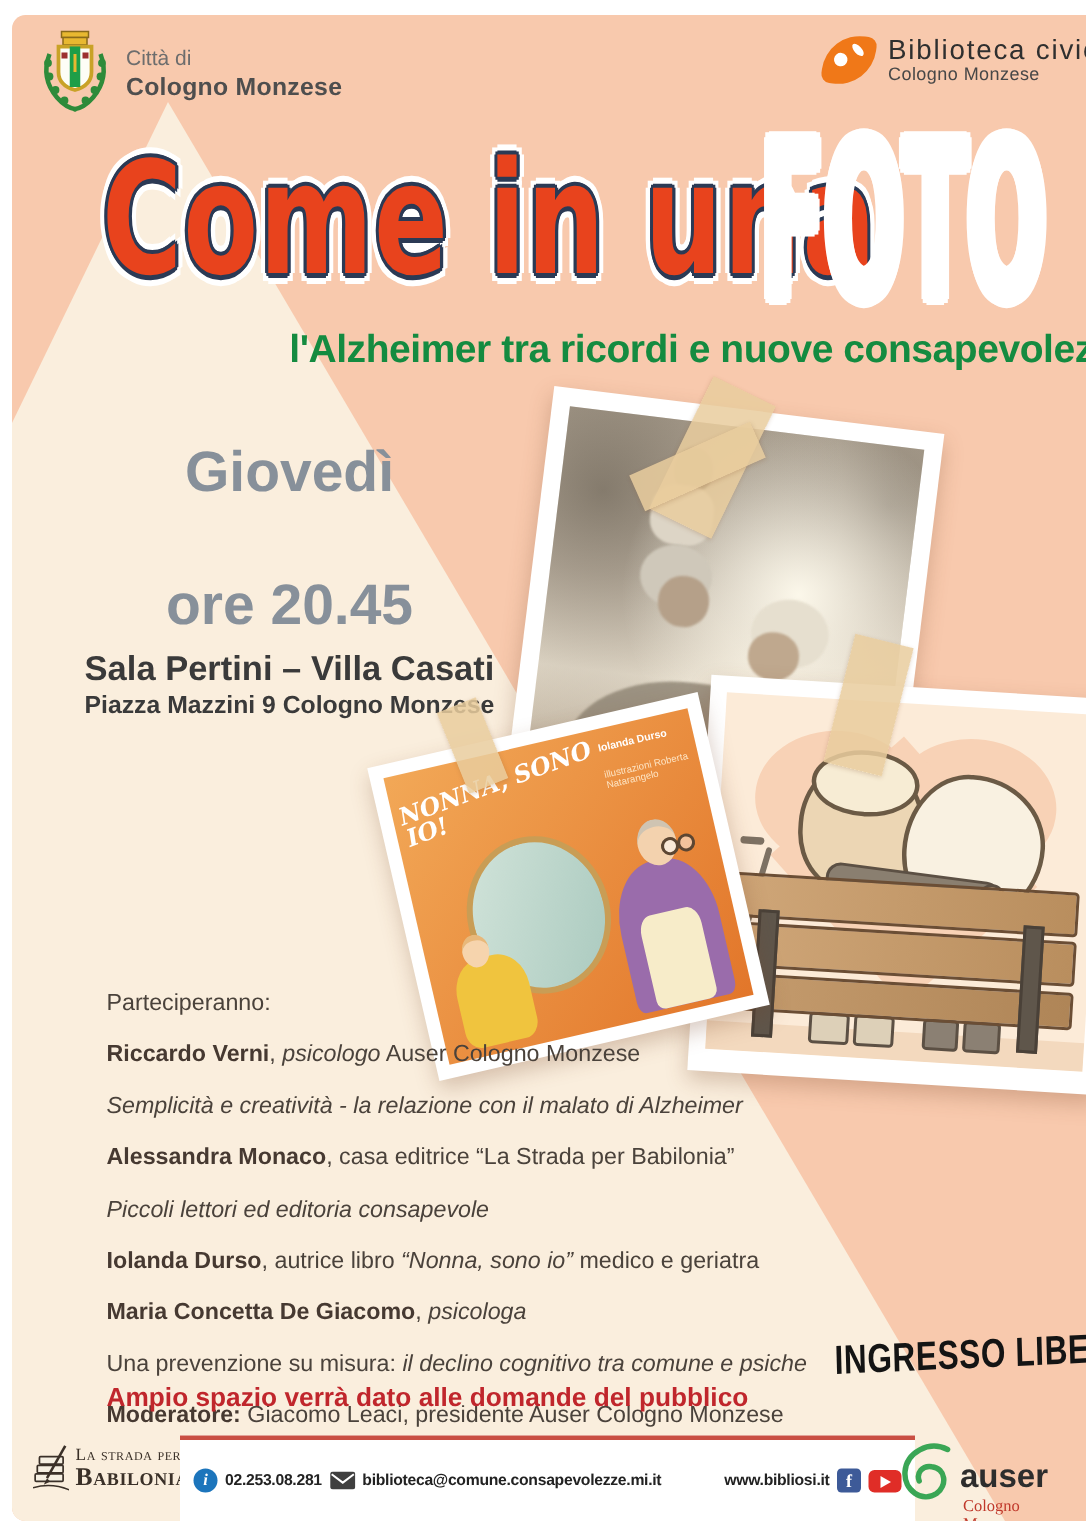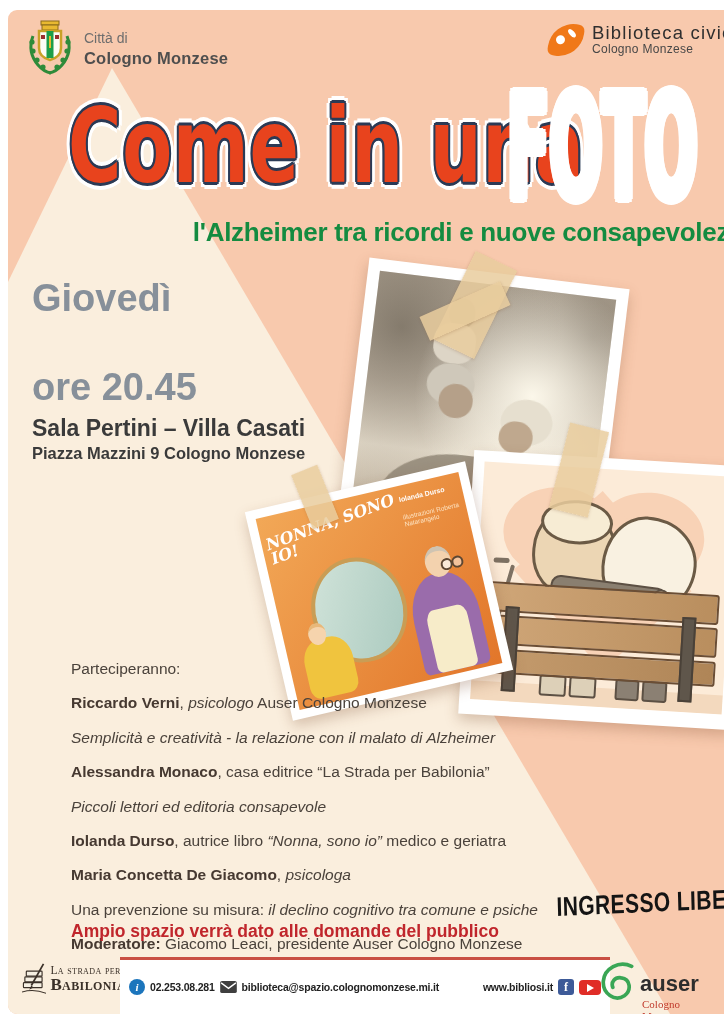--- a/index.html
+++ b/index.html
@@ -41,21 +41,21 @@
     transform:scaleX(.42);transform-origin:0 0;
     background:linear-gradient(180deg,#9fb0ae 0%,#eef3f0 42%,#54696b 100%);
     -webkit-background-clip:text;background-clip:text;color:transparent;
     text-shadow:
       8px 0 #fff,-8px 0 #fff,0 4px #fff,0 -4px #fff,
       6px 3px #fff,-6px 3px #fff,6px -3px #fff,-6px -3px #fff;}
   .subtitle{position:absolute;left:0;right:0;top:207px;text-align:right;z-index:4;
     font-size:26px;font-weight:bold;color:#148b40;letter-spacing:-.3px;}
 
   
-  .event{position:absolute;left:24px;top:266px;width:322px;text-align:left;z-index:4;
+  .event{position:absolute;left:24px;top:283px;width:322px;text-align:center;z-index:4;
     font-weight:bold;color:#87909a;line-height:1.18;}
   .ev-day{font-size:38px;}
   .ev-date{font-size:38px;letter-spacing:-1.5px;white-space:nowrap;}
   .ev-time{font-size:38px;margin-top:44px;}
   .ev-venue{font-size:23px;color:#3a3a3a;margin-top:5px;white-space:nowrap;}
   .ev-addr{font-size:16.5px;color:#3a3a3a;margin-top:2px;white-space:nowrap;}
 
   
   .shadowed{box-shadow:0 6px 14px rgba(120,70,40,.28);}
   .photo-bw{position:absolute;left:338px;top:262px;width:238px;height:332px;background:#fff;
@@ -336,21 +336,21 @@
       </div>
     </div>
 
     <div class="footer-bar">
       <span class="info-ic">i</span>
       <span class="ft-text">02.253.08.281</span>
       <svg width="17" height="12" viewBox="0 0 18 13">
         <rect width="18" height="13" rx="2" fill="#3f3f3f"></rect>
         <path d="M1 2 L9 8 L17 2" stroke="#fff" stroke-width="1.5" fill="none"></path>
       </svg>
-      <span class="ft-text">biblioteca@spazio.colognomonzese.mi.it</span>
+      <span class="ft-text">biblioteca@comune.consapevolezze.mi.it</span>
       <span class="spacer"></span>
       <span class="ft-text">www.bibliosi.it</span>
       <span class="fb-ic">f</span>
       <span class="yt-ic"></span>
     </div>
 
     <div class="auser">
       <svg width="42" height="42" viewBox="0 0 40 40">
         <path d="M34 6 C22 0 8 8 7 20 C6 32 18 40 27 34 C34 29 33 18 24 17 C18 16 14 21 16 26" fill="none" stroke="#3aa655" stroke-width="3.5" stroke-linecap="round"></path>
       </svg>

